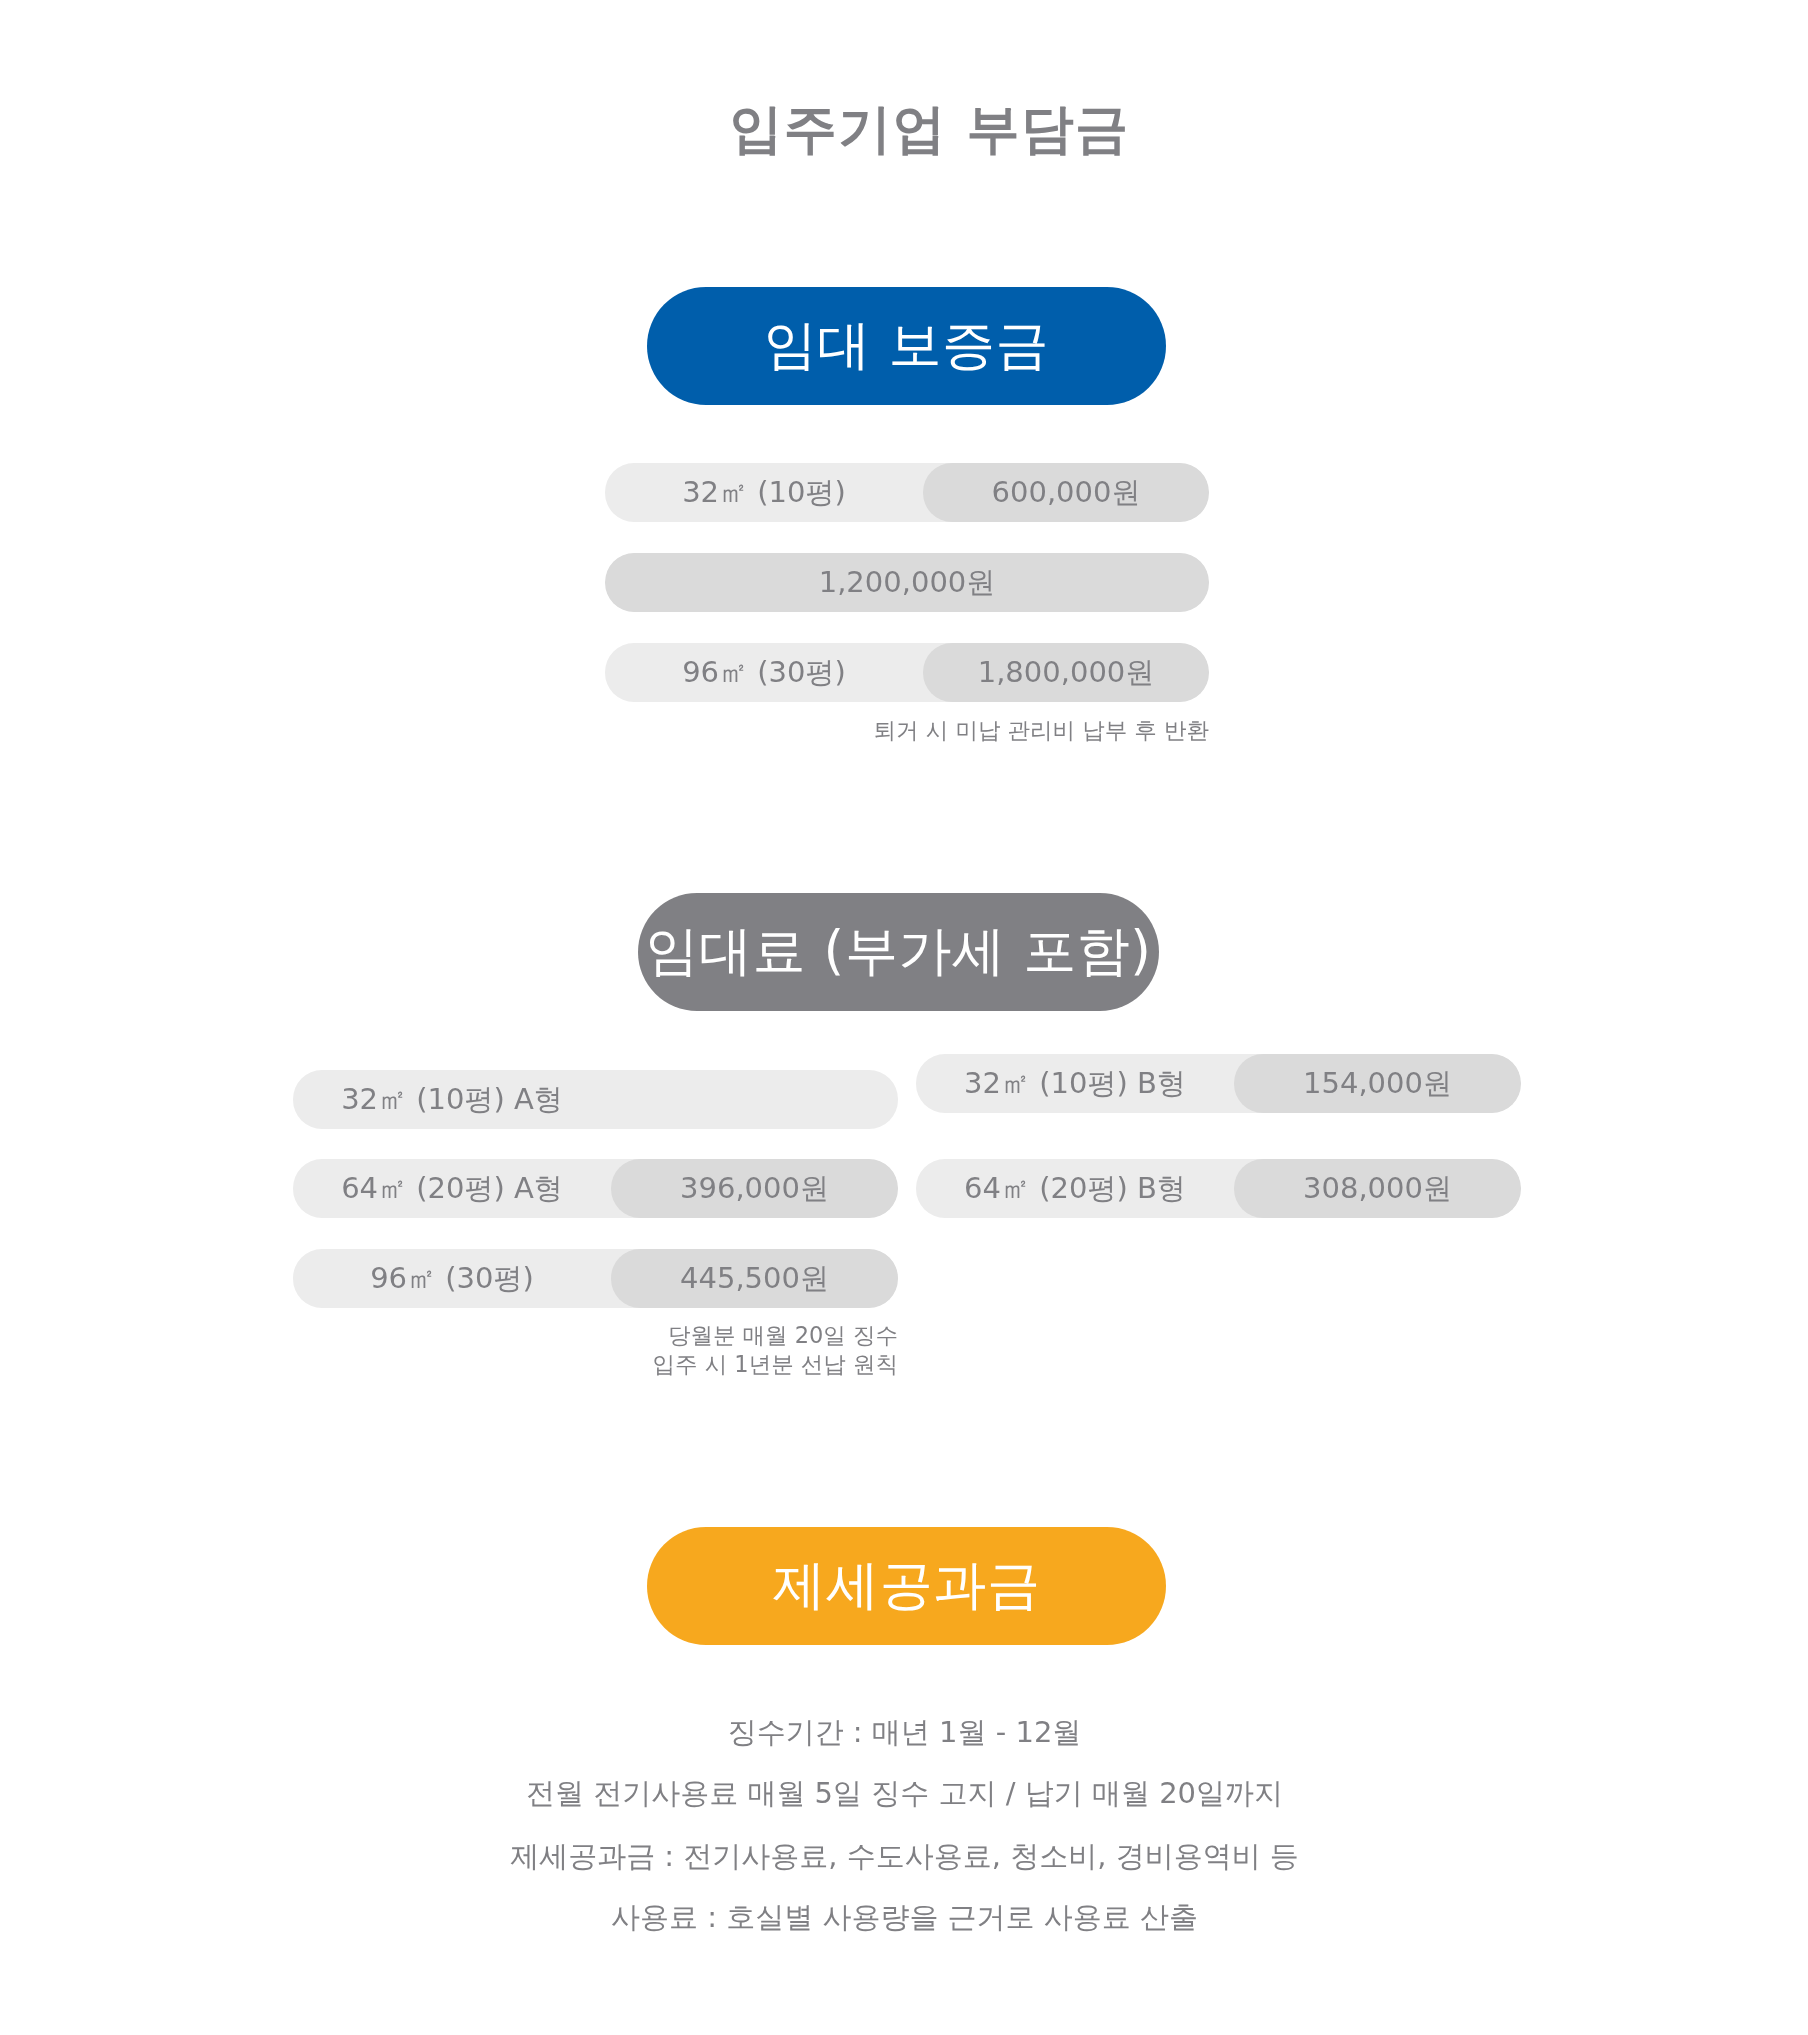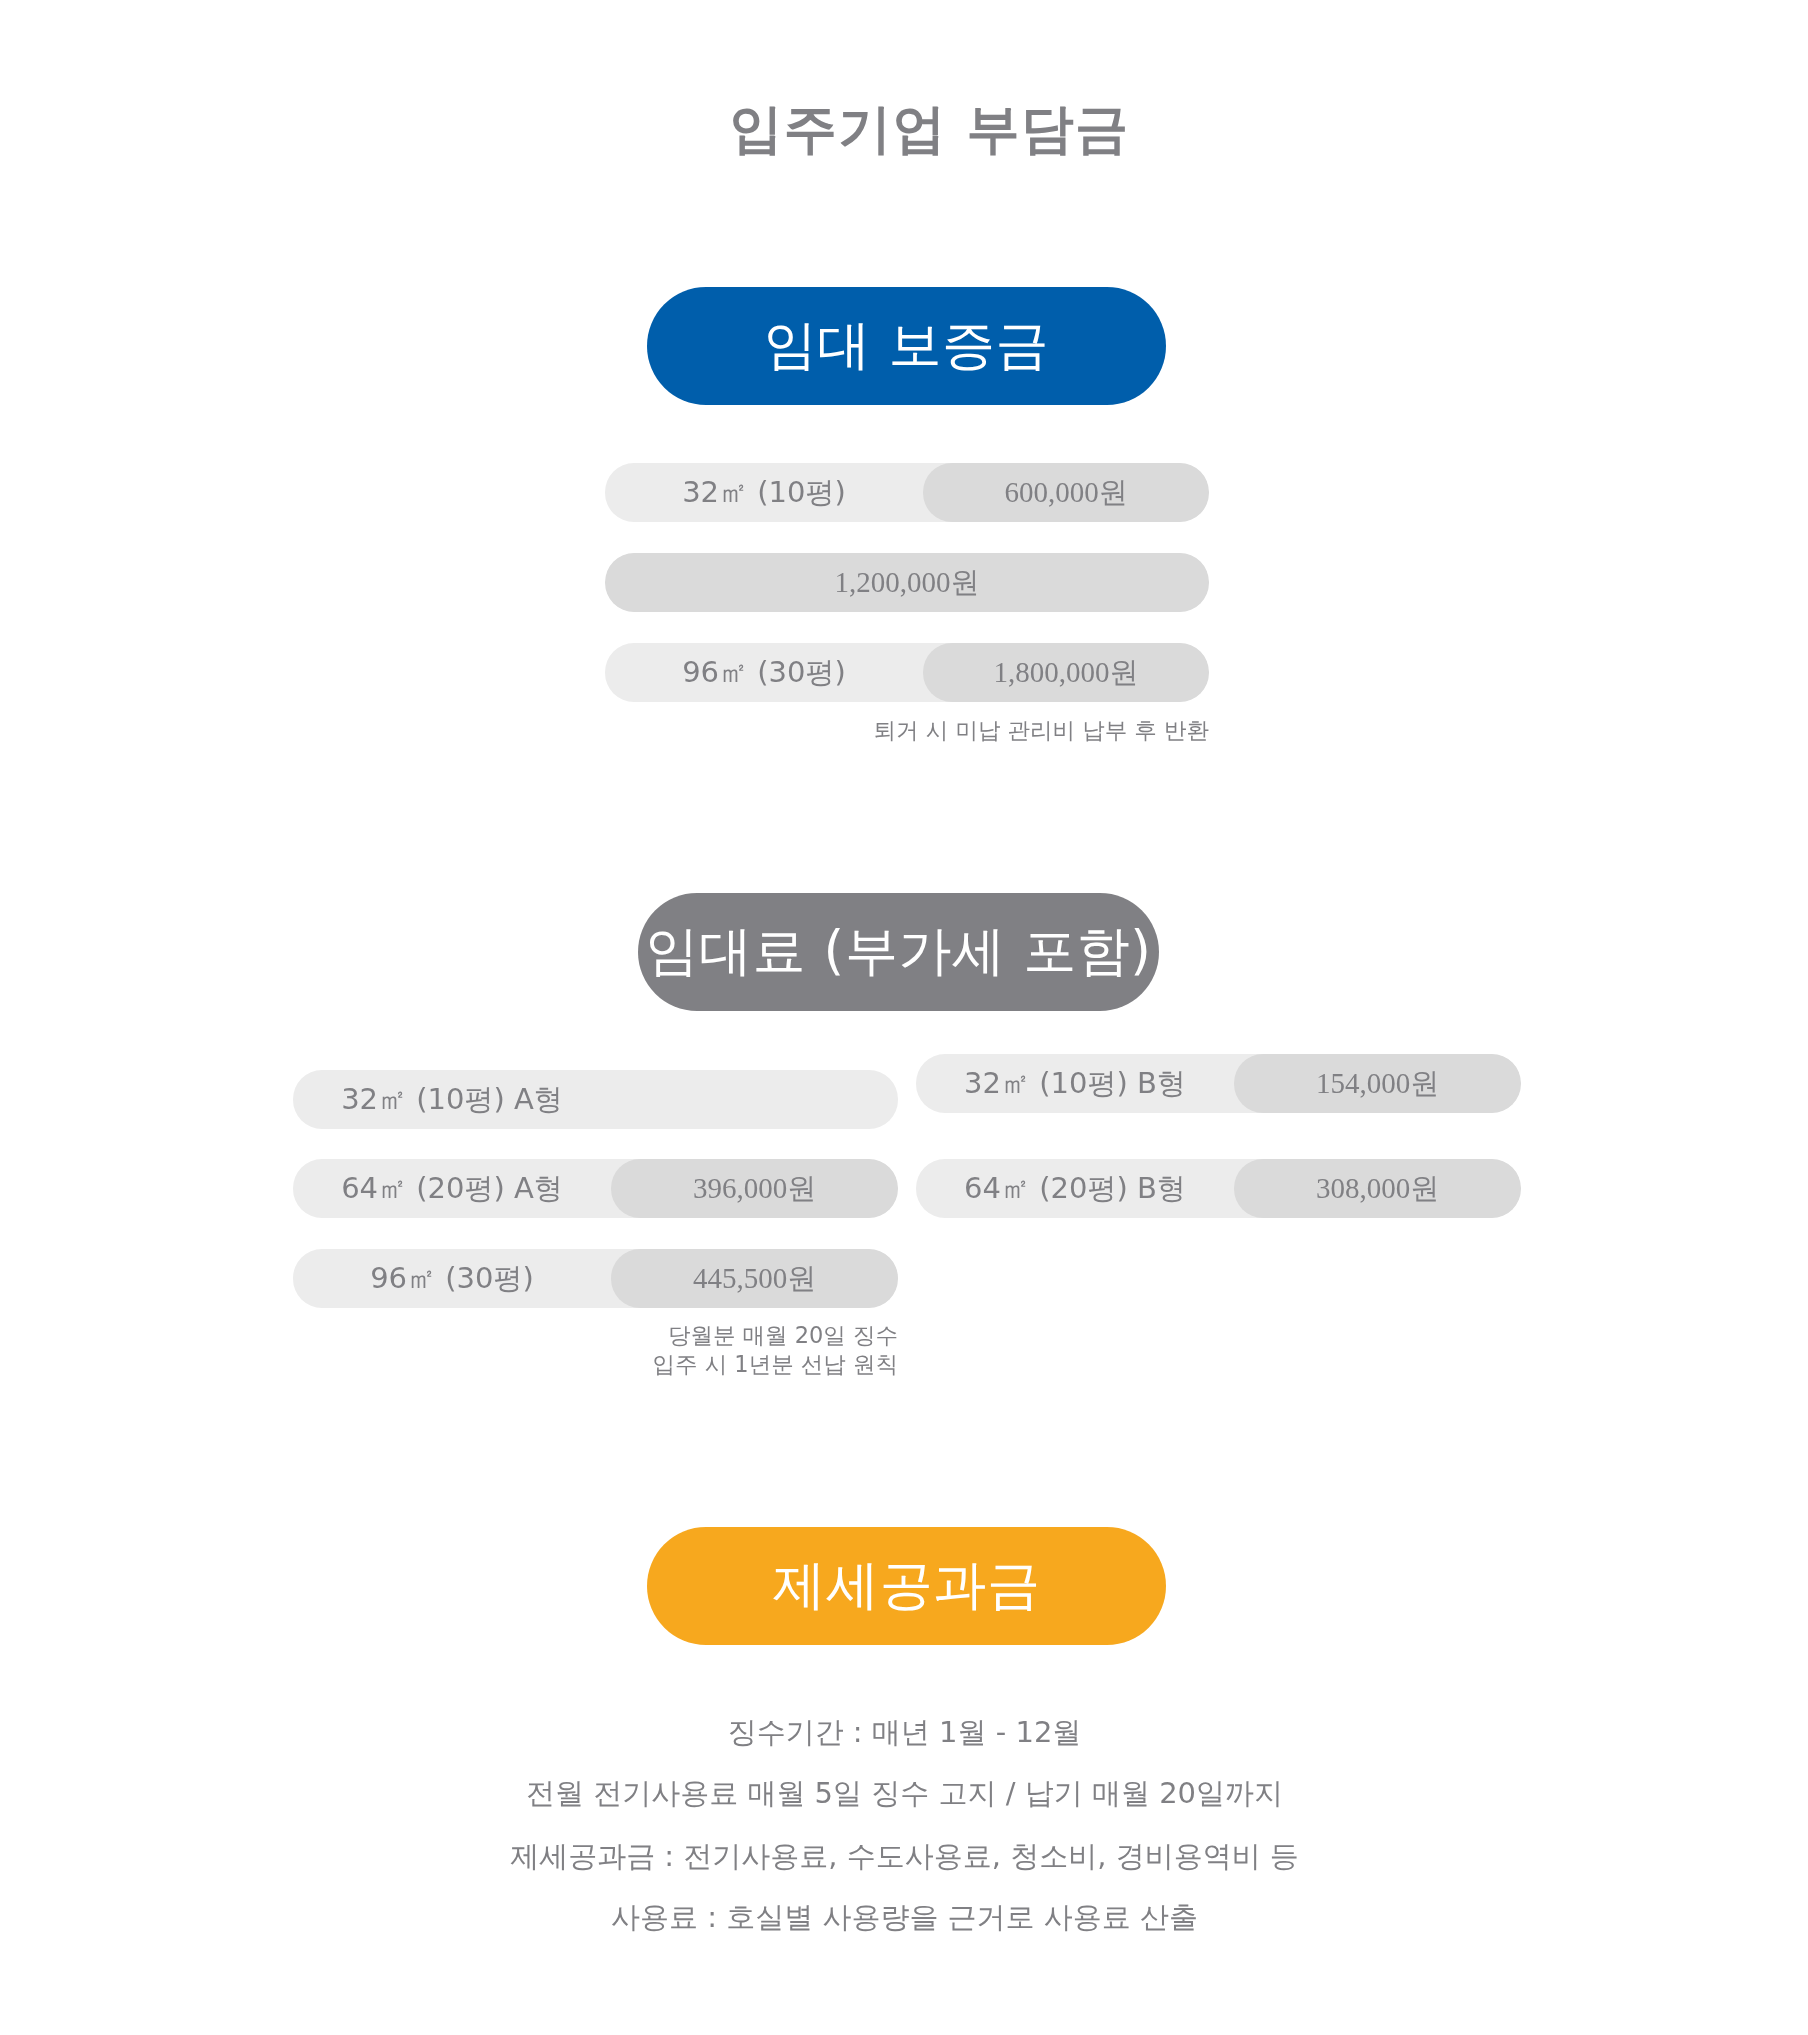--- a/index.html
+++ b/index.html
@@ -26,21 +26,21 @@
     height: 59px; border-radius: 29px; background: #ececec;
     display: flex; align-items: stretch; overflow: hidden;
   }
   .row .label {
     flex: 0 0 auto; display: flex; align-items: center; justify-content: center;
     font-size: 29px; color: #808084;
   }
   .row .value {
     flex: 1 1 auto; background: #dadada; border-radius: 29px;
     display: flex; align-items: center; justify-content: center;
-    font-size: 29px; color: #808084; font-family: Liberation Serif, serif;
+    font-size: 29px; color: #808084;
   }
   .deposit-row { left: 605px; width: 604px; }
   .deposit-row .label { width: 318px; text-align: center; }
   .rent-row { width: 605px; }
   .rent-row .label { width: 318px; }
   .rent-left { left: 293px; }
   .rent-right { left: 916px; }
 
   .note {
     font-size: 22.5px; color: #808084; text-align: right; line-height: 29px;

